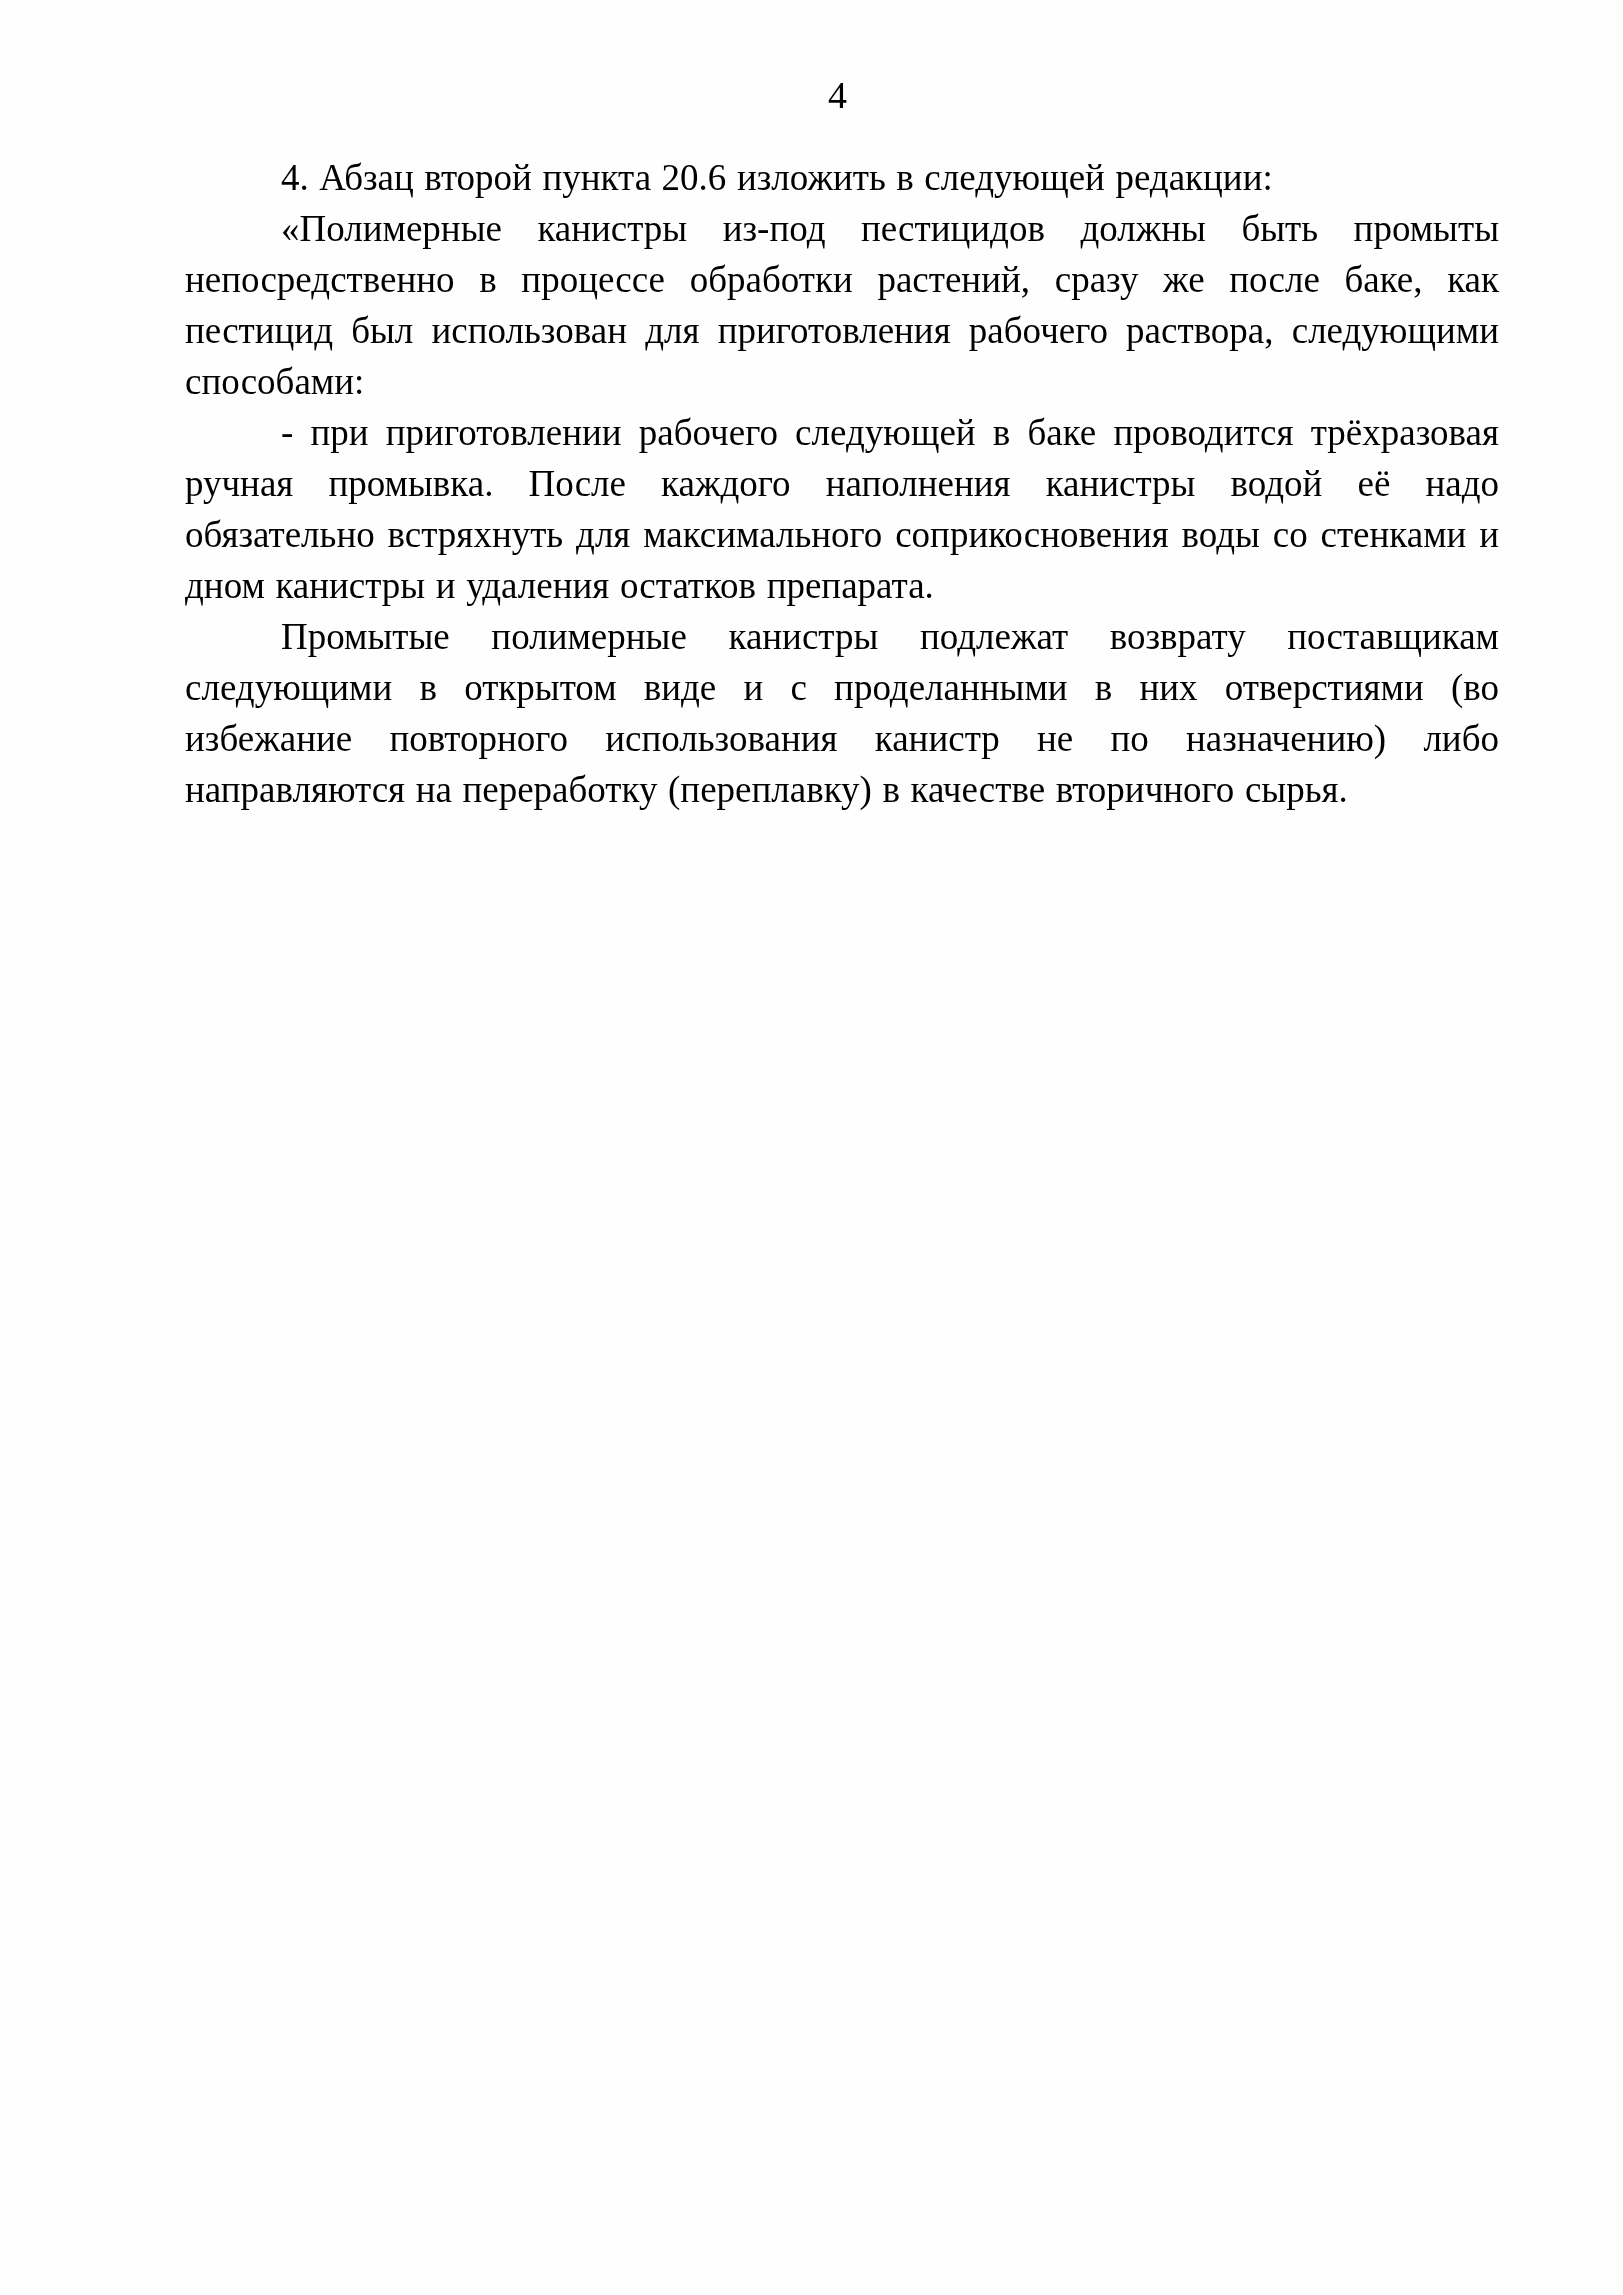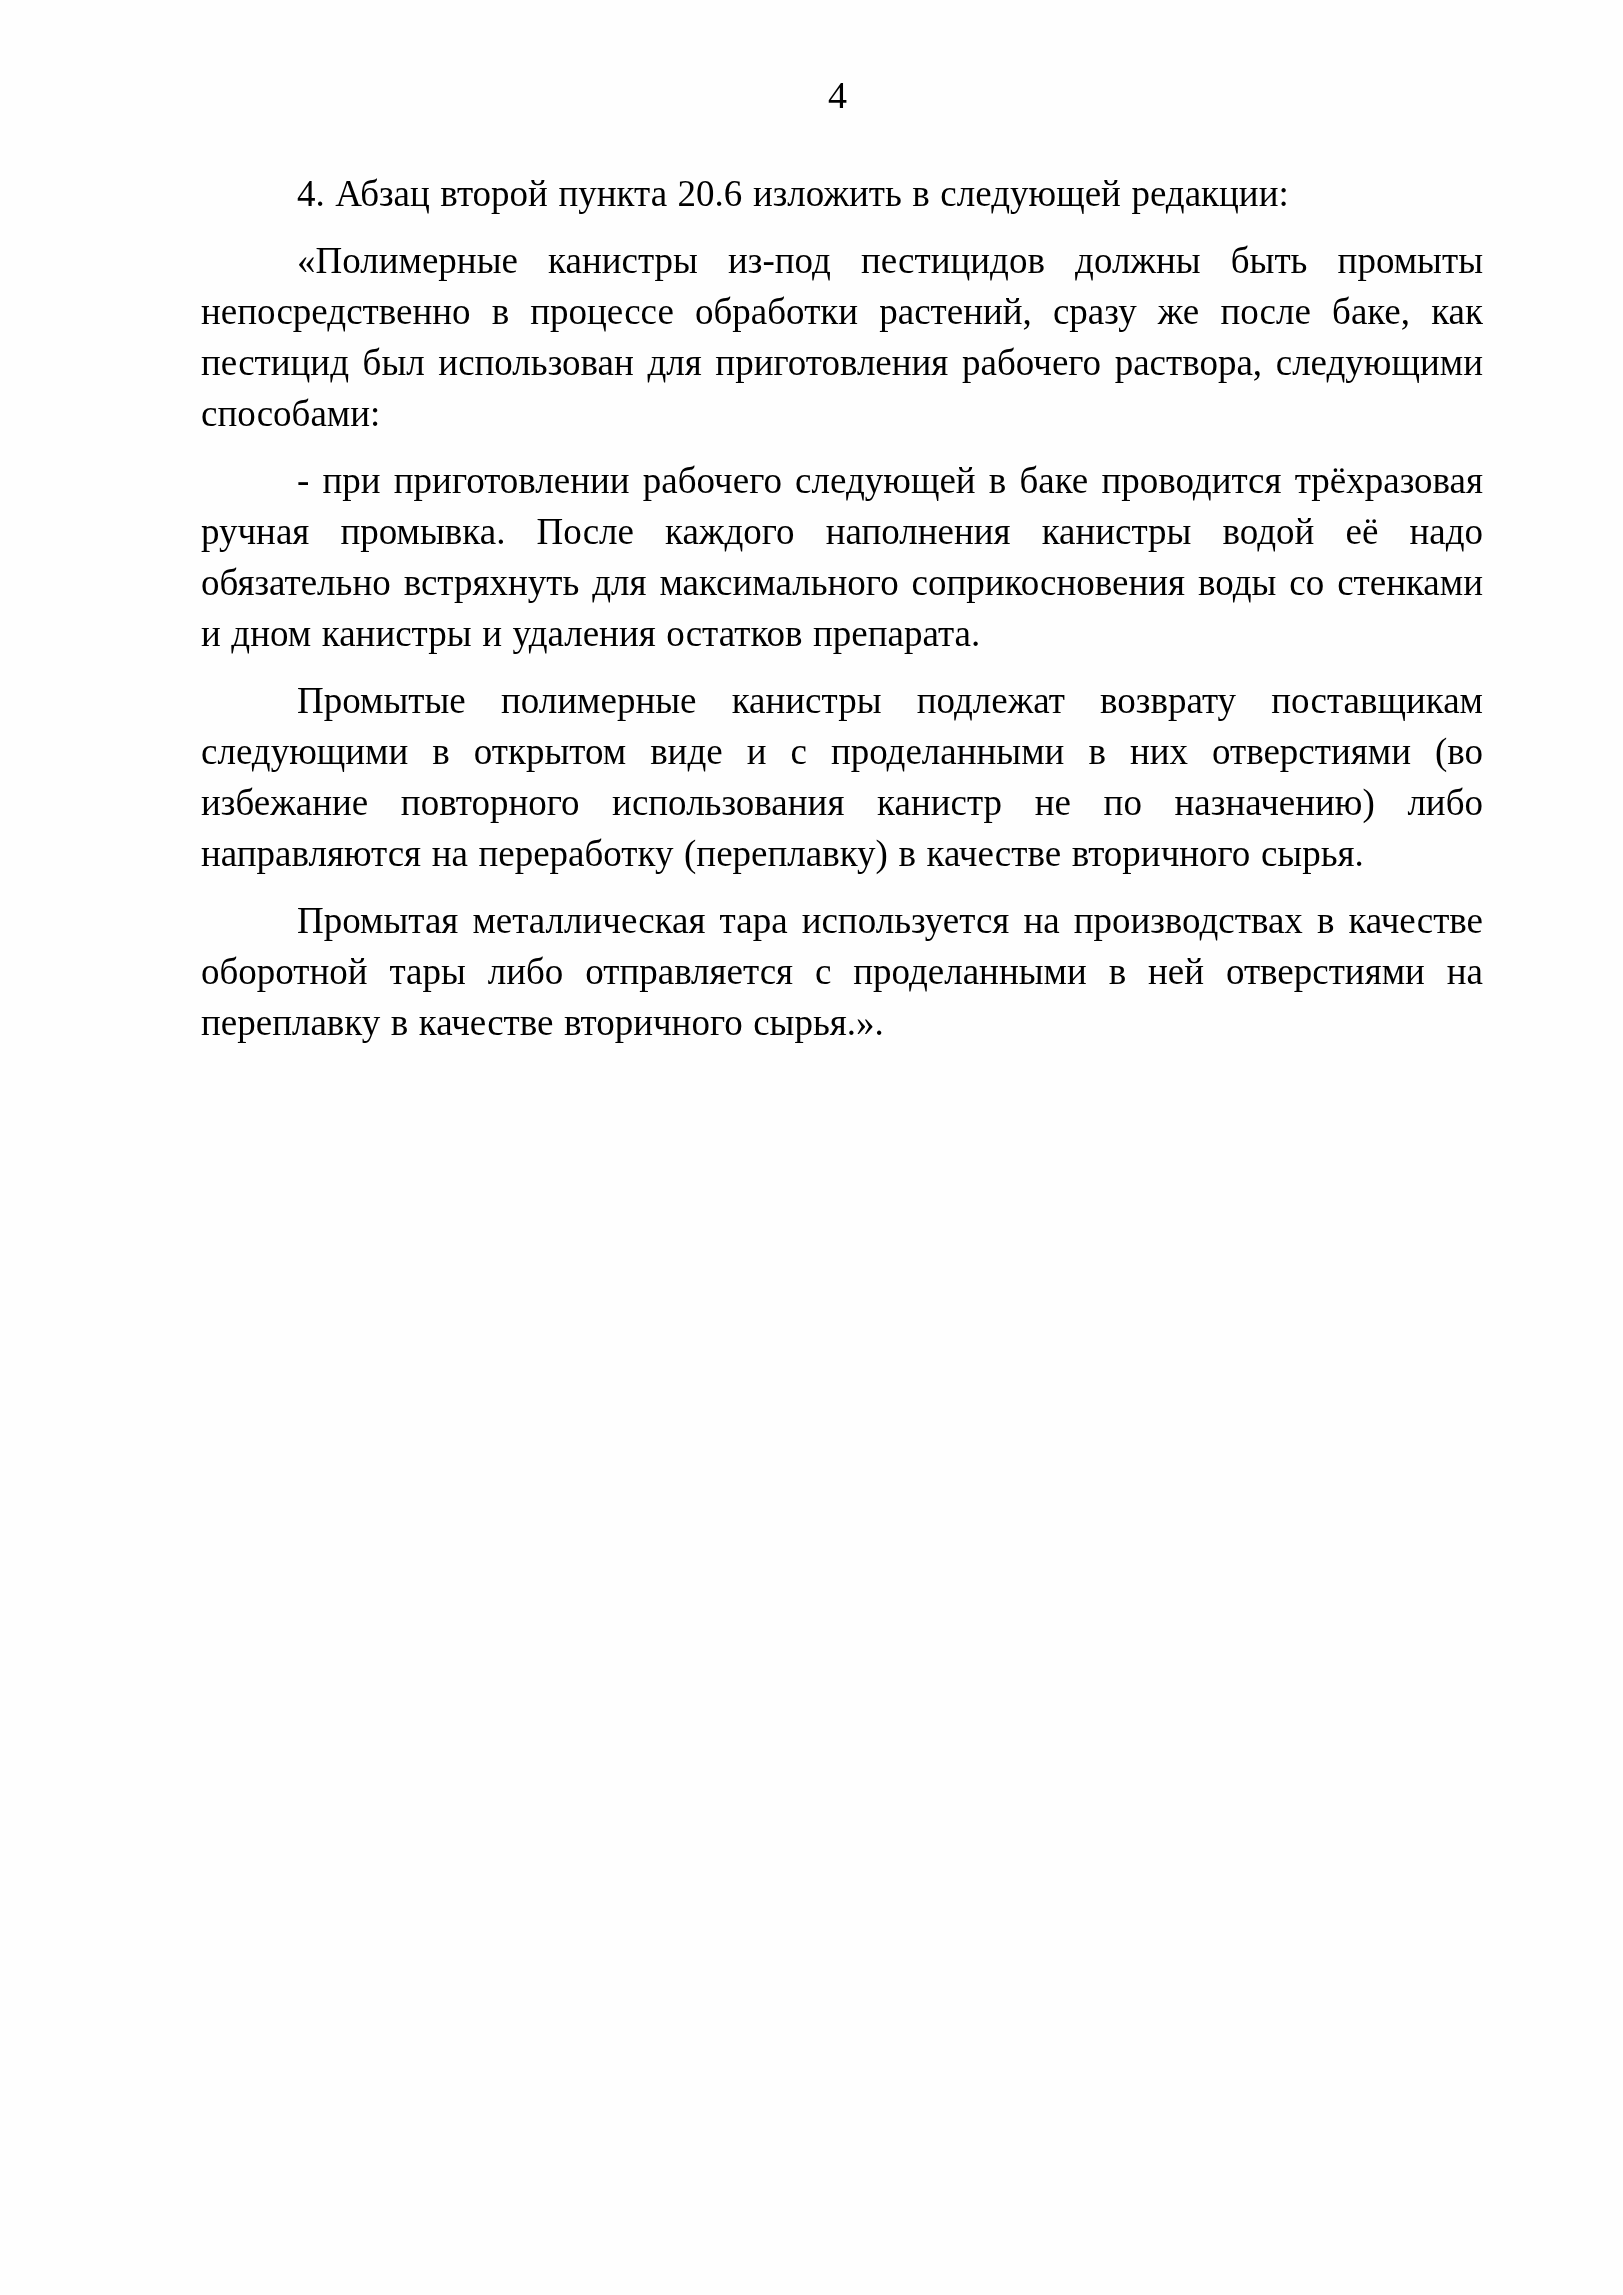--- a/index.html
+++ b/index.html
@@ -32,35 +32,34 @@
   .document-body {
     position: absolute;
     top: 152px;
     left: 185px;
     width: 1314px;
     font-size: 37px;
     line-height: 51px;
     text-align: justify;
   }
   .document-body p {
-    margin: 16px;
+    margin: 0;
     padding: 0;
     text-indent: 96px;
     word-spacing: 1.3px;
   }
 </style>
 </head>
 <body>
 
 <div class="page">
 
   <div class="page-number">4</div>
 
   <div class="document-body">
     <p>4. Абзац второй пункта 20.6 изложить в следующей редакции:</p>
     <p>«Полимерные канистры из-под пестицидов должны быть промыты непосредственно в процессе обработки растений, сразу же после баке, как пестицид был использован для приготовления рабочего раствора, следующими способами:</p>
     <p>- при приготовлении рабочего следующей в баке проводится трёхразовая ручная промывка. После каждого наполнения канистры водой её надо обязательно встряхнуть для максимального соприкосновения воды со стенками и дном канистры и удаления остатков препарата.</p>
     <p>Промытые полимерные канистры подлежат возврату поставщикам следующими в открытом виде и с проделанными в них отверстиями (во избежание повторного использования канистр не по назначению) либо направляются на переработку (переплавку) в качестве вторичного сырья.</p>
-    <p>Промытая металлическая тара используется на производствах в качестве оборотной тары либо отправляется с проделанными в ней отверстиями на переплавку в качестве вторичного сырья.».</p>
   </div>
 
 </div>
 
 
 </body></html>

